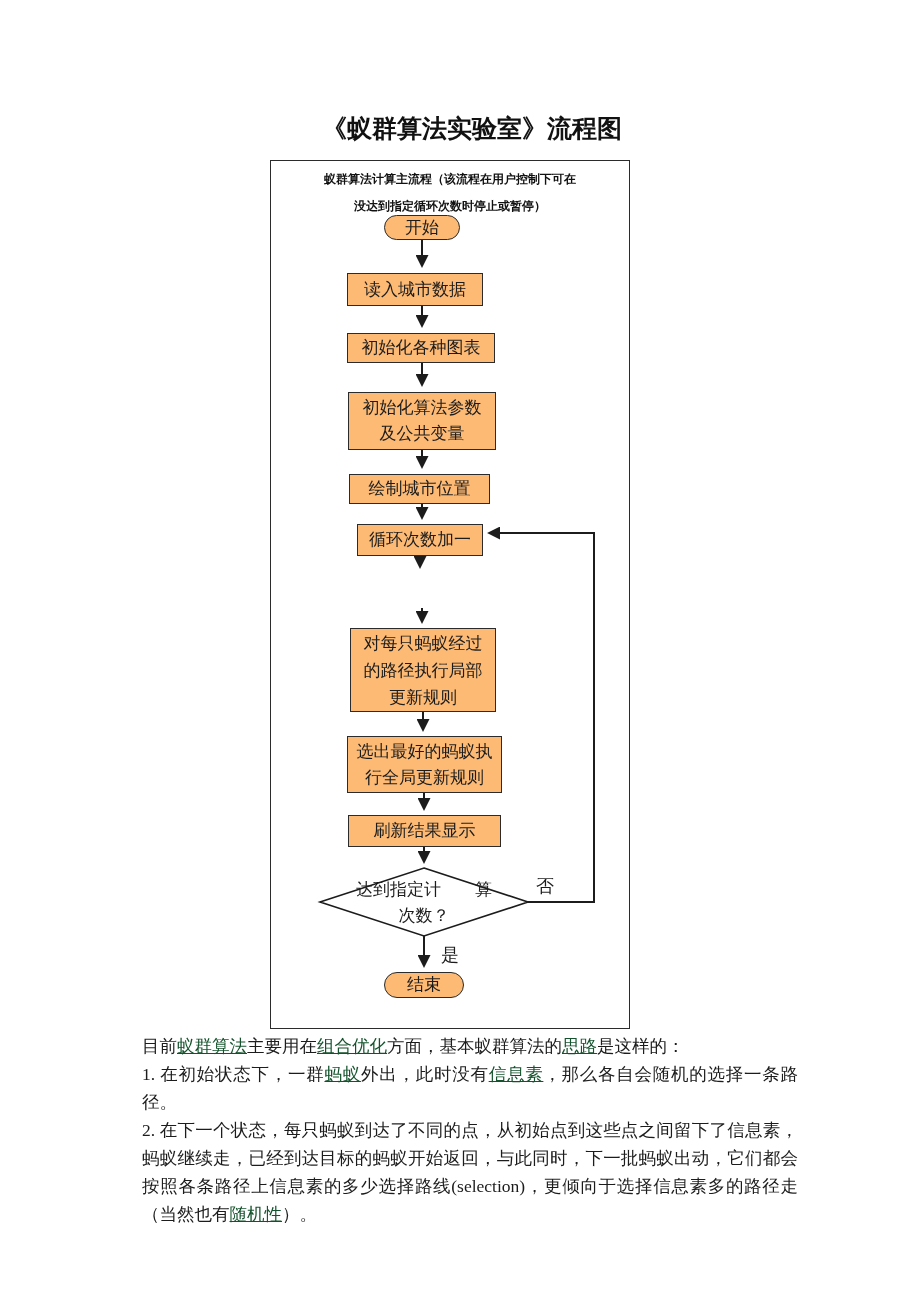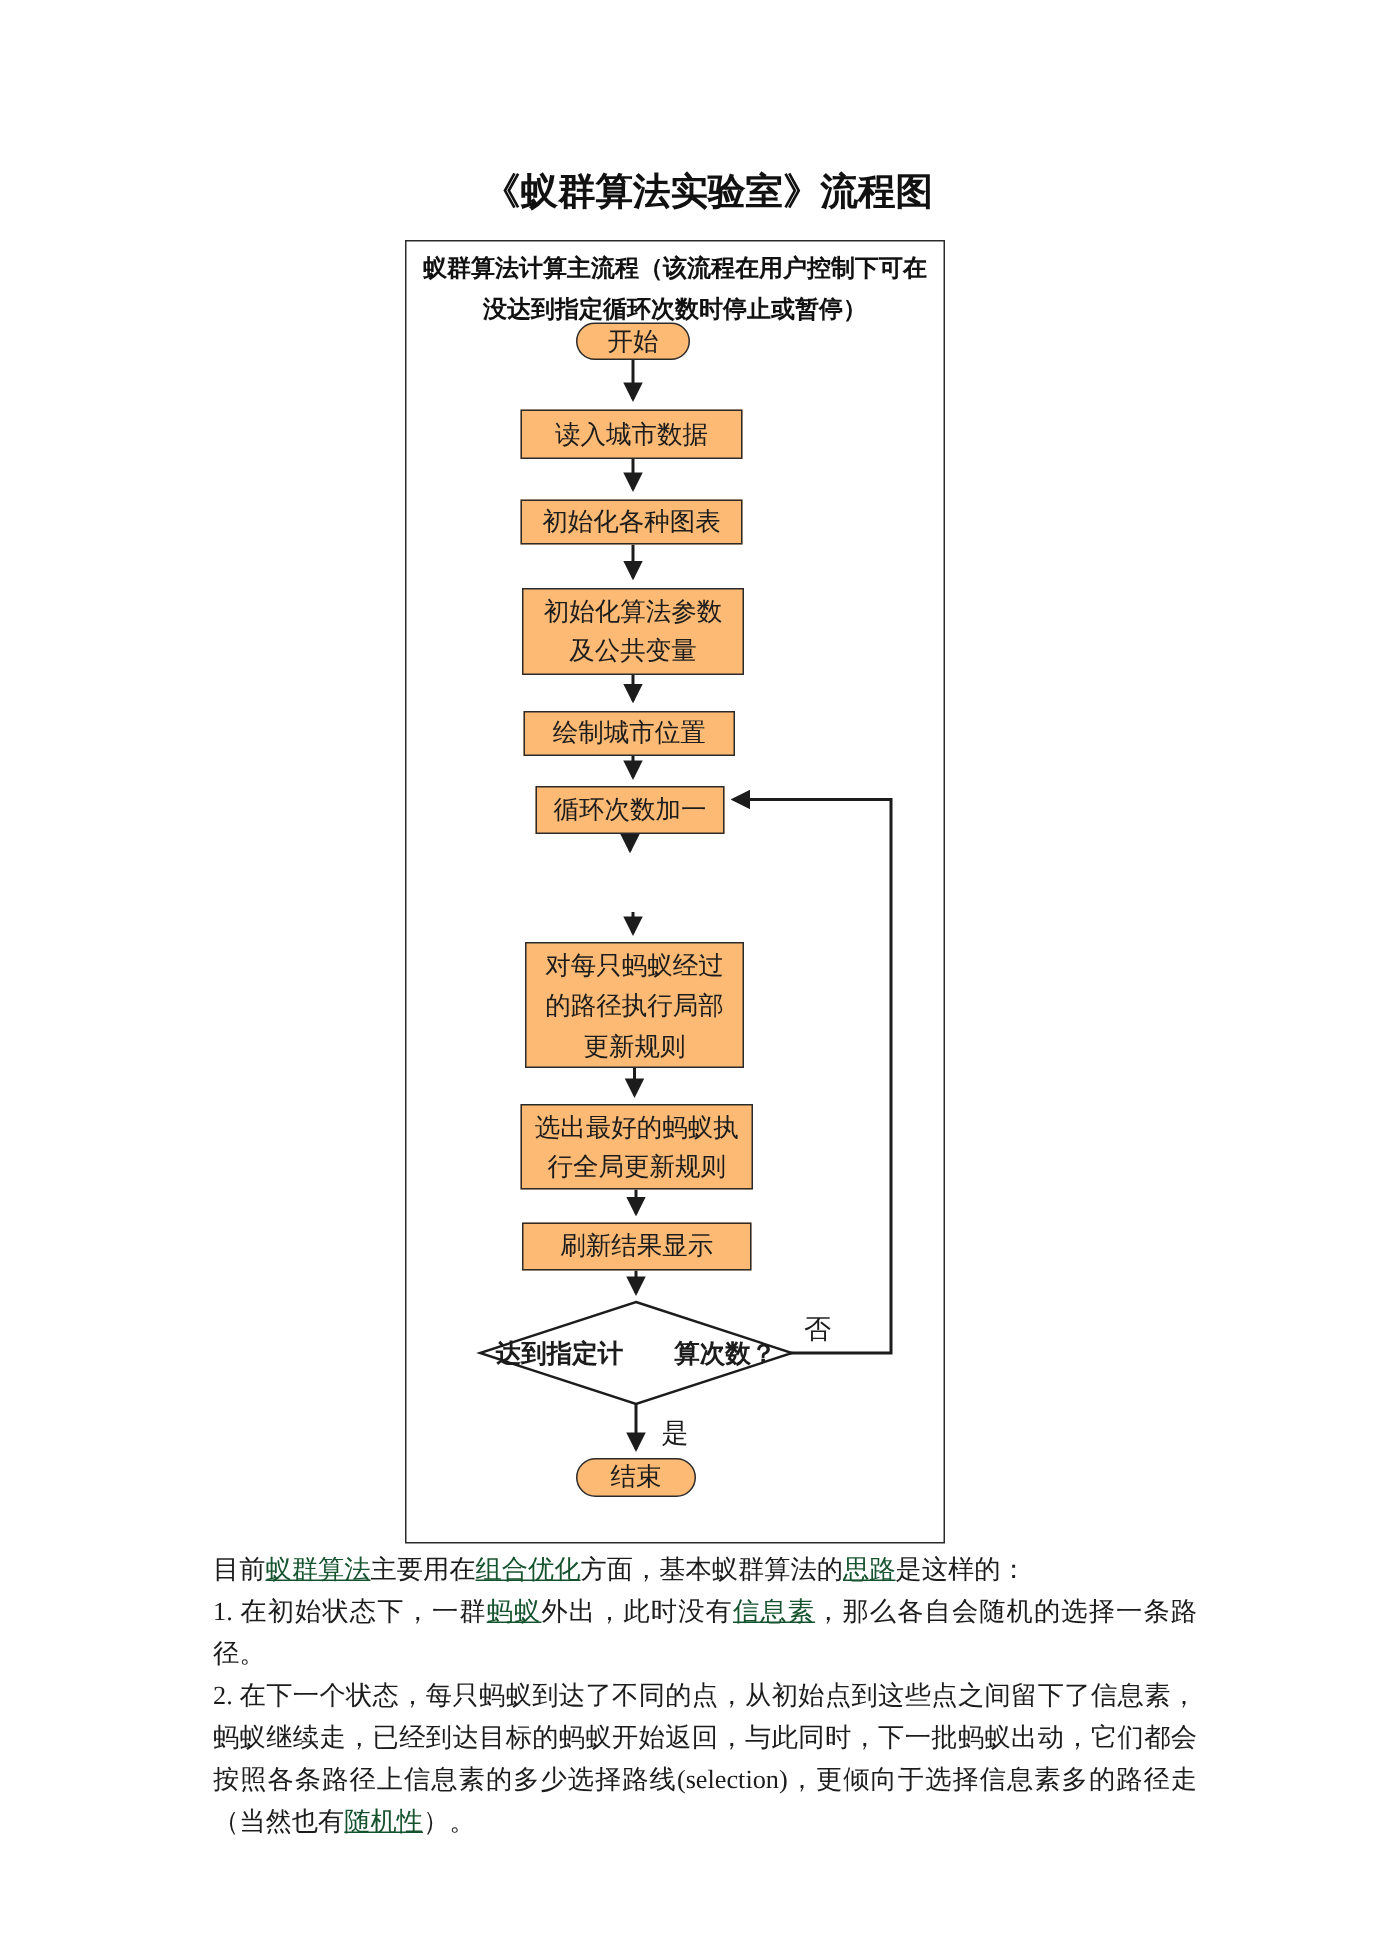--- a/index.html
+++ b/index.html
@@ -17,35 +17,35 @@
     text-align:center;font-family:"Liberation Sans", sans-serif;
     font-weight:bold;font-size:25px;line-height:36px;color:#111;
   }
   .flow-frame{
     position:absolute;left:270px;top:160px;width:360px;height:869px;
     border:1px solid #2b2b2b;background:#fff;box-sizing:border-box;
   }
   .flow-header{
     position:absolute;left:272px;top:166px;width:356px;
     text-align:center;font-family:"Liberation Sans", sans-serif;
-    font-weight:bold;font-size:16px;line-height:27px;color:#111;
+    font-weight:bold;font-size:12px;line-height:27px;color:#111;
   }
   svg.connectors{position:absolute;left:0;top:0;width:920px;height:1302px;}
   .node{
     position:absolute;box-sizing:border-box;
     background:#fdba74;border:1.4px solid #2b2b2b;
     display:flex;flex-direction:column;align-items:center;justify-content:center;
     font-size:17px;line-height:26px;color:#1c1c1c;text-align:center;
     white-space:nowrap;
   }
   .node.terminal{border-radius:13px;}
   .diamond-text{
     position:absolute;left:320px;top:874px;width:208px;height:58px;
-    display:flex;flex-direction:row;align-items:center;justify-content:center;
-    font-size:17px;line-height:26px;text-align:center;white-space:pre;font-weight:bold;
+    display:flex;flex-direction:column;align-items:center;justify-content:center;
+    font-size:17px;line-height:26px;text-align:center;white-space:pre;
   }
   .branch-label{position:absolute;font-size:18px;color:#1c1c1c;}
   .label-no{left:536px;top:874px;}
   .label-yes{left:441px;top:943px;}
   .body-text{
     position:absolute;left:142px;top:1032px;width:656px;
     font-size:17.5px;line-height:28px;color:#1c1c1c;
     text-align:justify;
   }
   .body-text p{margin:0;padding:0;}
@@ -85,21 +85,21 @@
       <line x1="424" y1="936" x2="424" y2="966" marker-end="url(#arr)"></line>
       <polyline points="527,902 594,902 594,533 489,533" marker-end="url(#arr)"></polyline>
       <polygon points="424,868 528,902 424,936 320,902" fill="#ffffff" stroke-width="1.6"></polygon>
     </g>
   </svg>
 
   <div class="node terminal" style="left:384px;top:215px;width:76px;height:25px;">
     <span>开始</span>
   </div>
 
-  <div class="node" style="left:347px;top:273px;width:148px;height:33px;">
+  <div class="node" style="left:347px;top:273px;width:136px;height:33px;">
     <span>读入城市数据</span>
   </div>
 
   <div class="node" style="left:347px;top:333px;width:148px;height:30px;">
     <span>初始化各种图表</span>
   </div>
 
   <div class="node" style="left:348px;top:392px;width:148px;height:58px;">
     <span>初始化算法参数</span>
     <span>及公共变量</span>

